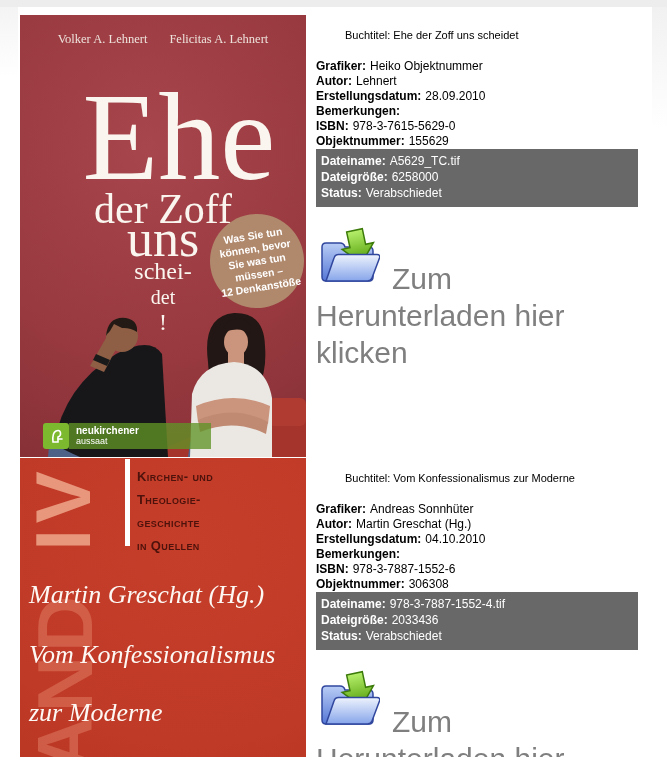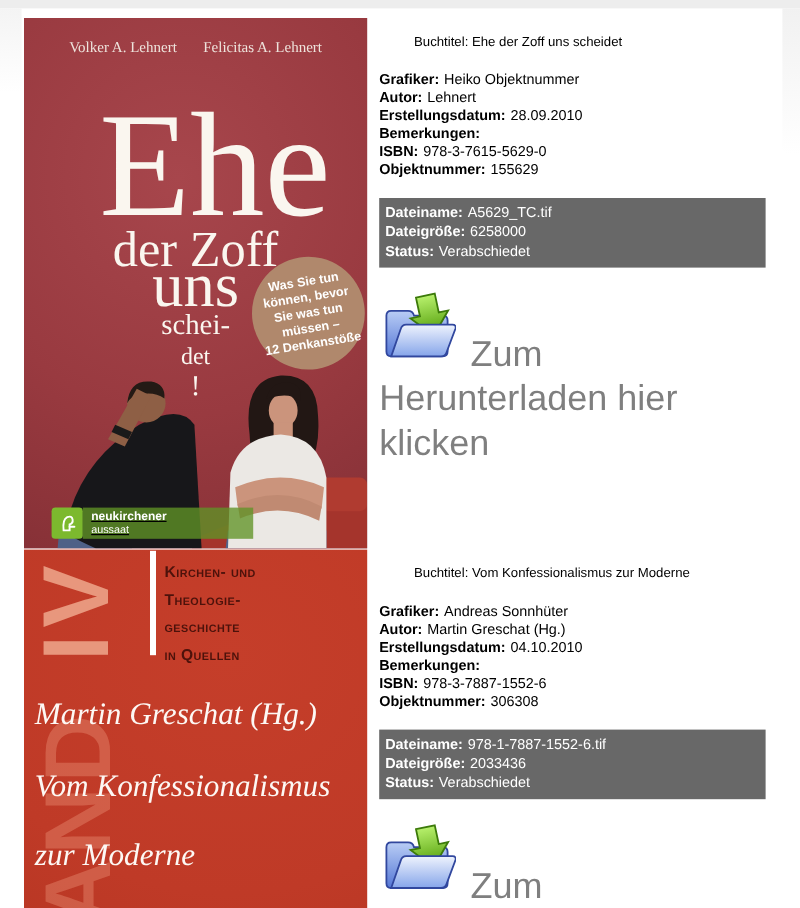--- a/index.html
+++ b/index.html
@@ -35,21 +35,21 @@
   .t-det   { top:272px; font-size:20px; }
   .t-excl  { top:295px; font-size:24px; z-index:3; }
 
   .badge { position:absolute; left:190px; top:199px; width:94px; height:94px; border-radius:50%;
            background:#b0886c; transform:rotate(-9deg); z-index:4;
            display:flex; flex-direction:column; justify-content:center; align-items:center;
            font-size:10.5px; font-weight:bold; color:#ffffff; line-height:13px; text-align:center; }
 
   .photo { position:absolute; left:0; top:287px; width:286px; height:155px; z-index:2; }
 
-  .publisher { position:absolute; left:23px; top:408px; display:flex; z-index:5;text-decoration:underline; }
+  .publisher { position:absolute; left:23px; top:408px; display:flex; z-index:5; }
   .pub-square { width:26px; height:26px; background:#7cb92e; border-radius:3px;
                 display:flex; align-items:center; justify-content:center; flex:none; }
   .pub-band { width:142px; height:26px; background:rgba(96,148,38,0.78);
               padding:3px 0 0 7px; color:#ffffff; }
   .pub-name { font-size:10px; font-weight:bold; line-height:10px; }
   .pub-sub  { font-size:9px;  line-height:10px; }
 
   
   .band-iv, .band-word { position:absolute; transform:rotate(-90deg); text-align:center;
                          font-weight:bold; font-family:"Liberation Sans", sans-serif; }
@@ -64,21 +64,21 @@
              font-style:italic; font-size:26px; line-height:1.15; z-index:2; }
   .c2-editor { top:122px; }
   .c2-t1     { top:182px; }
   .c2-t2     { top:240px; }
 
   
   .meta { width:322px; margin-left:10px; padding-top:12px; color:#000; }
   .meta-title { font-size:11px; font-weight:normal; line-height:17px;padding-left:29px; }
   .fields { margin-top:15px; font-size:12px; line-height:15px; }
   .lbl { font-weight:bold; margin-right:4px; }
-  .filebox { margin-top:16px; background:#686868; color:#ffffff;
+  .filebox { margin-top:0; background:#686868; color:#ffffff;
              padding:4px 6px 6px 5px; font-size:12px; line-height:16px; width:322px; }
   .dl { margin-top:20px; font-size:30px; line-height:37px; color:#7f7f7f; cursor:pointer; }
   .dl svg { vertical-align:baseline; }
   .dl .dltext { margin-left:12px; }
 </style>
 </head>
 <body>
 
 <div class="top-strip"></div>
 <div class="left-strip"></div>
@@ -201,21 +201,21 @@
     <div class="meta-title">Buchtitel: Vom Konfessionalismus zur Moderne</div>
     <div class="fields">
       <div><span class="lbl">Grafiker:</span><span>Andreas Sonnhüter</span></div>
       <div><span class="lbl">Autor:</span><span>Martin Greschat (Hg.)</span></div>
       <div><span class="lbl">Erstellungsdatum:</span><span>04.10.2010</span></div>
       <div><span class="lbl">Bemerkungen:</span><span></span></div>
       <div><span class="lbl">ISBN:</span><span>978-3-7887-1552-6</span></div>
       <div><span class="lbl">Objektnummer:</span><span>306308</span></div>
     </div>
     <div class="filebox">
-      <div><span class="lbl">Dateiname:</span><span>978-1-7887-1552-6.tif</span></div>
+      <div><span class="lbl">Dateiname:</span><span>978-3-7887-1552-4.tif</span></div>
       <div><span class="lbl">Dateigröße:</span><span>2033436</span></div>
       <div><span class="lbl">Status:</span><span>Verabschiedet</span></div>
     </div>
     <p class="dl">
       <svg width="64" height="62" viewBox="0 0 64 62">
         <path d="M6,20 Q6,16 10,16 L24,16 Q28,16 29,20 L53,20 Q57,20 57,24 L57,50 Q57,54 53,54 L10,54 Q6,54 6,50 Z" fill="url(#gBlue)" stroke="#31479e" stroke-width="1.5"></path>
         <g transform="rotate(-12 42 20)">
           <path d="M34,3 L50,3 L50,19 L58,19 L42,37 L26,19 L34,19 Z" fill="url(#gArrow)" stroke="#3c7a0a" stroke-width="1.5"></path>
         </g>
         <path d="M10,54 L18,31 Q19,27.5 22.5,27.5 L61,27.5 Q64.5,27.5 63.5,31 L56,51 Q55,54 51.5,54 Z" fill="url(#gFlap)" stroke="#31479e" stroke-width="1.5"></path>

